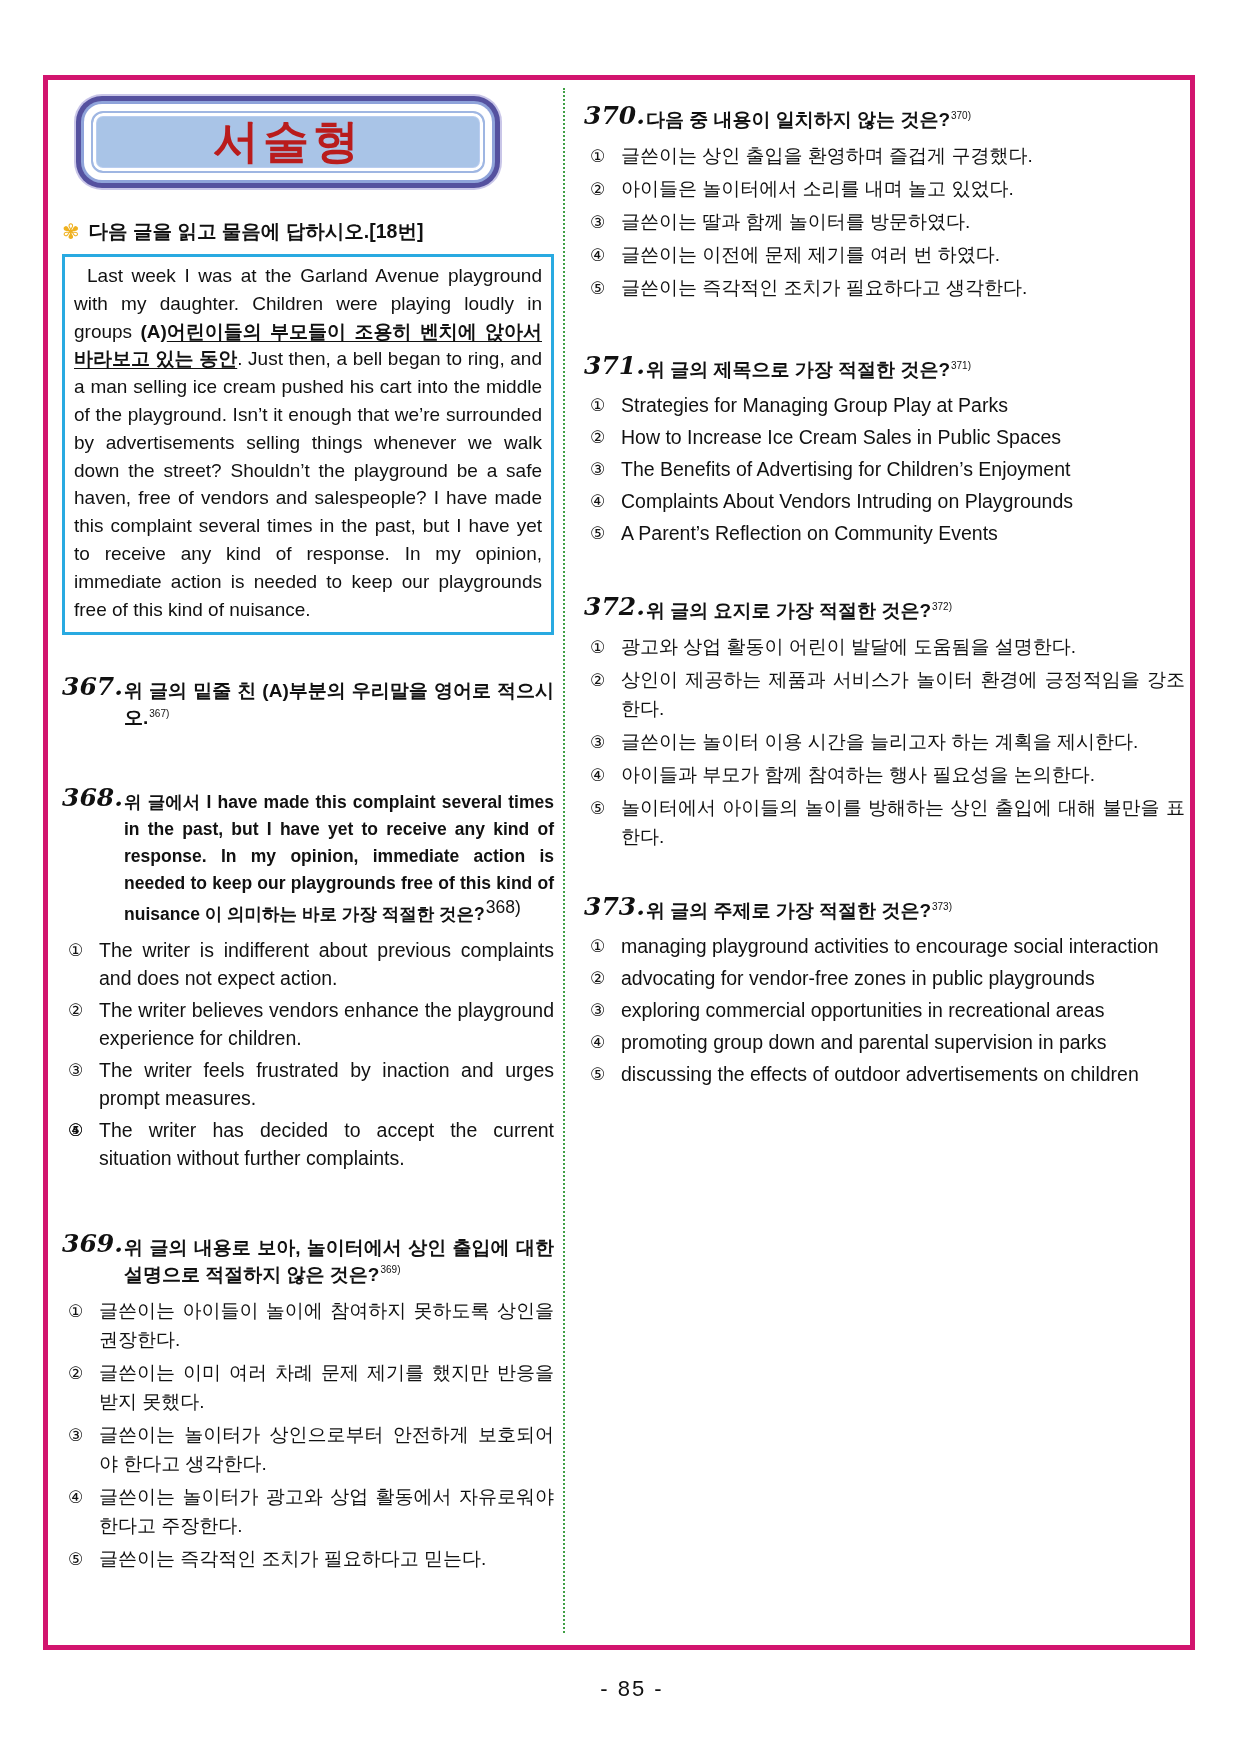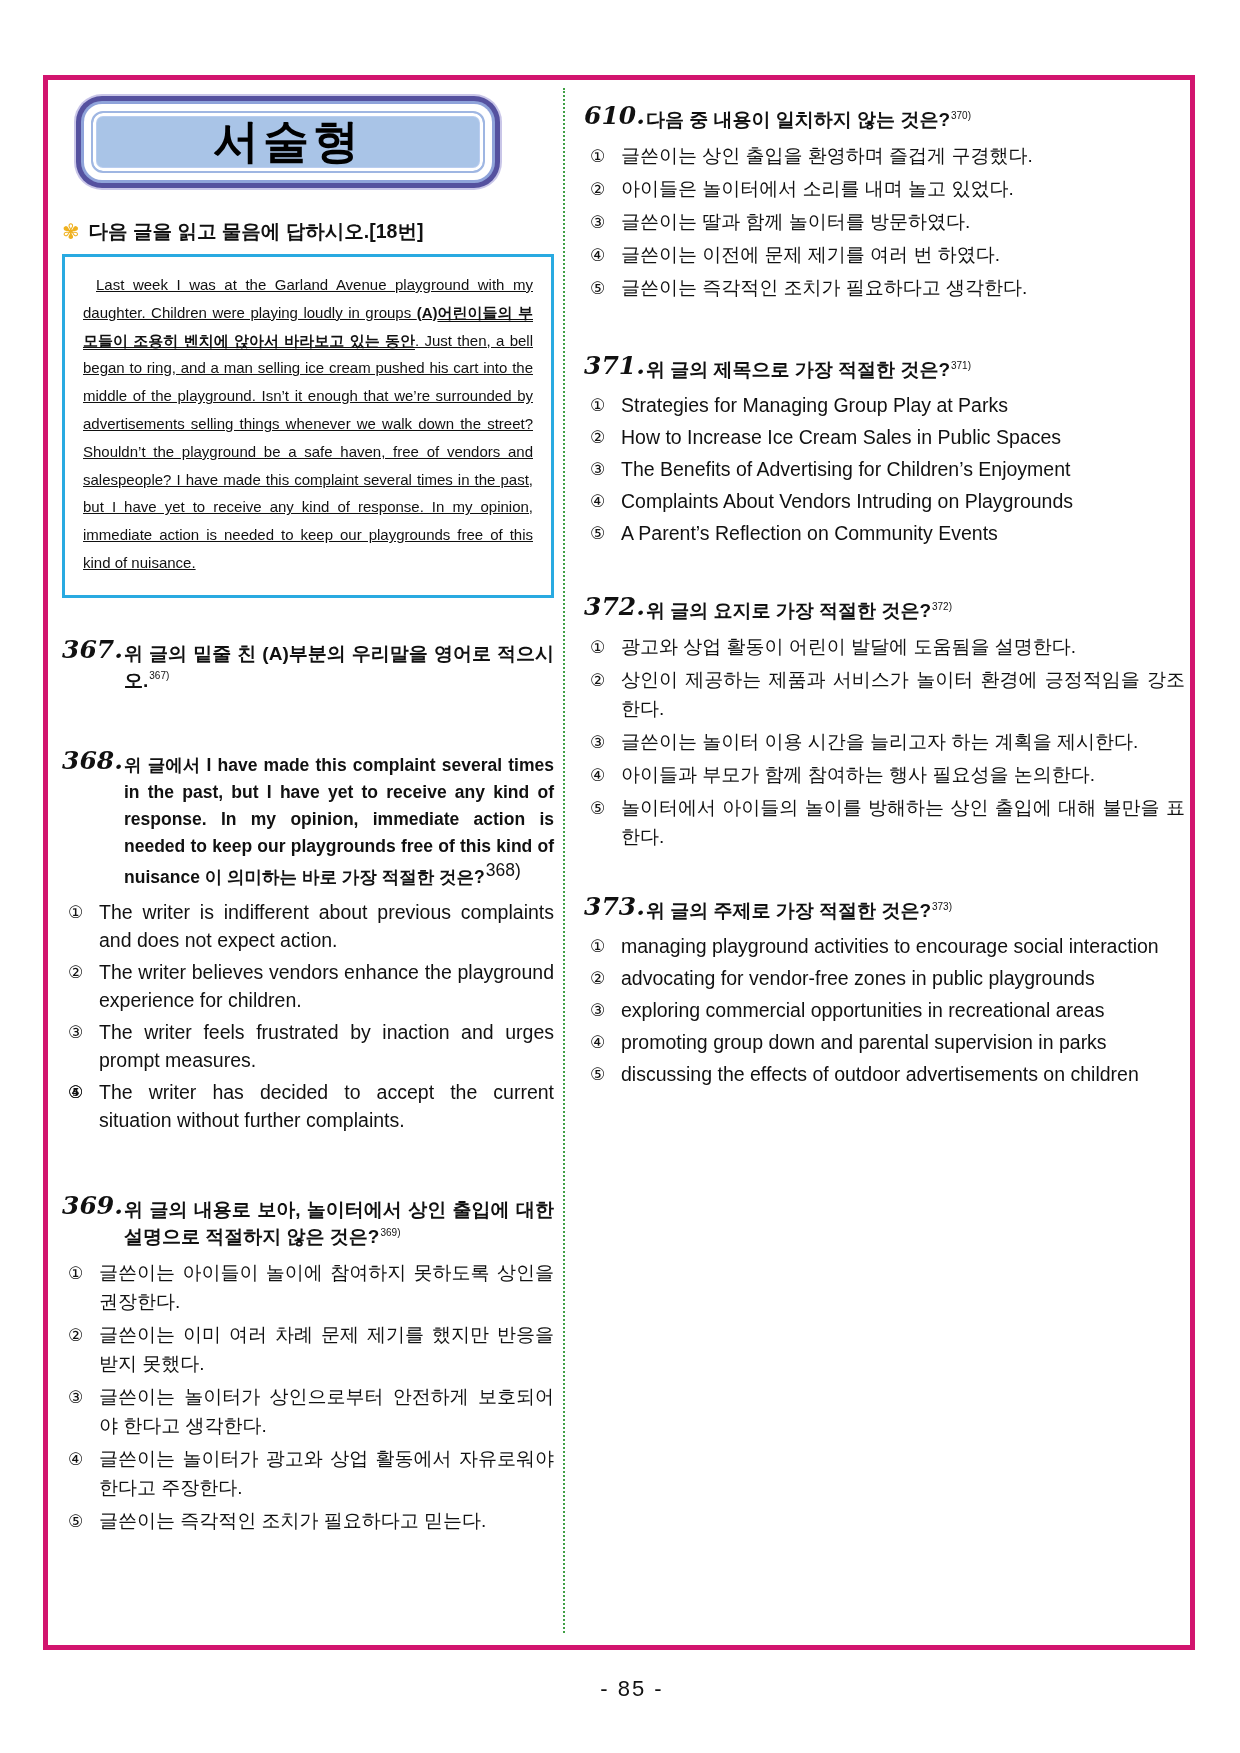--- a/index.html
+++ b/index.html
@@ -33,30 +33,30 @@
   .tb-r1 { background: #55519f; border-radius: 26px; padding: 5px; box-shadow: 0 0 0 2px #c9c6e8; }
   .tb-r2 { background: #8fa3da; border-radius: 21px; padding: 3px; }
   .tb-r3 { background: #ffffff; border-radius: 18px; padding: 7px; }
   .tb-inner {
     background: #a9c4e7;
     border: 2px solid #9fb6e2;
     box-shadow: inset 0 0 0 3px #ffffff, inset 0 0 0 4px #b9cdf0;
     border-radius: 12px;
     height: 58px;
     display: flex; align-items: center; justify-content: center;
-    font-size: 46px; font-weight: bold; letter-spacing: 4px; color: #000000;
+    font-size: 46px; font-weight: bold; letter-spacing: 4px; color: #b91c1c;
   }
 
   
   .instruction { margin-top: 30px; font-size: 19.5px; font-weight: bold; }
   .flower { color: #efb11f; margin-right: 9px; font-size: 21px; vertical-align: -1px; }
 
   
   .passage-box { margin-top: 9px; border: 3px solid #29aae1; padding: 5px 9px 9px; }
-  .passage { margin: 9px; font-size: 15px; line-height: 27.8px; text-align: justify; text-indent: 13px; text-decoration: underline; }
+  .passage { margin: 0; font-size: 19px; line-height: 27.8px; text-align: justify; text-indent: 13px; }
   .passage .alabel { font-weight: bold; }
   .passage .ul { text-decoration: underline; text-underline-offset: 3px; font-weight: 600; }
 
   
   .question { position: relative; }
   .stem {
     position: relative;
     padding-left: 62px;
     font-weight: bold;
     font-size: 19px;
@@ -181,21 +181,21 @@
           </li>
         </ol>
     </section>
 
   </div>
 
   <div class="col col-right">
 
     <section class="question q370 q-ko">
       <div class="stem">
-        <span class="qnum">610.</span><span class="stem-text">다음 중 내용이 일치하지 않는 것은?</span><sup class="fn">370)</sup>
+        <span class="qnum">370.</span><span class="stem-text">다음 중 내용이 일치하지 않는 것은?</span><sup class="fn">370)</sup>
       </div>
       <ol class="options">
 
           <li class="option">
             <span class="marker">①</span><span class="opt-text">글쓴이는 상인 출입을 환영하며 즐겁게 구경했다.</span>
           </li>
 
           <li class="option">
             <span class="marker">②</span><span class="opt-text">아이들은 놀이터에서 소리를 내며 놀고 있었다.</span>
           </li>

